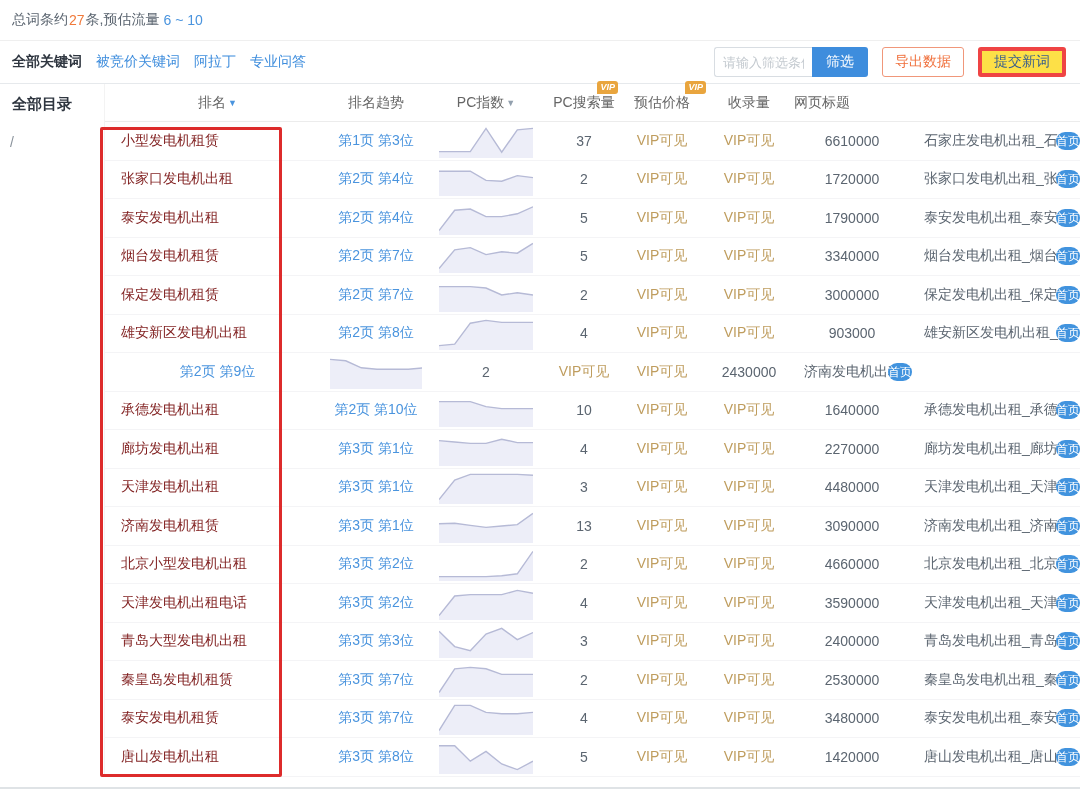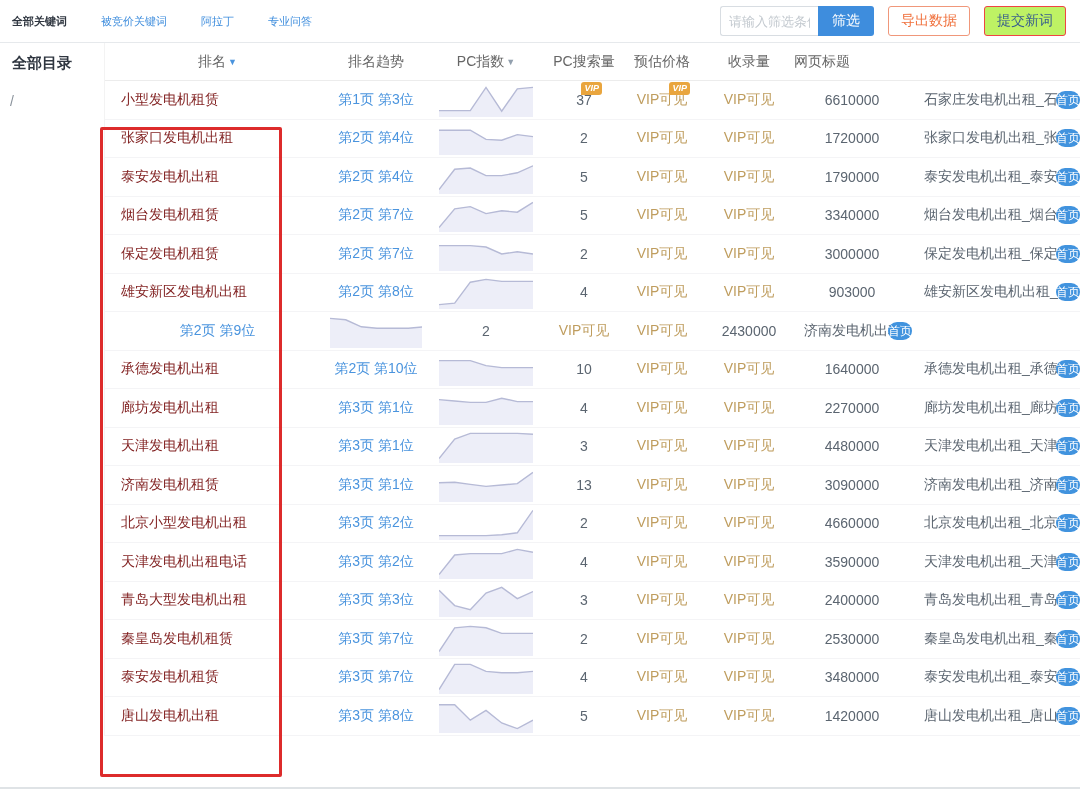--- a/index.html
+++ b/index.html
@@ -9,54 +9,54 @@
 
   
   .summary-bar { height:41px; display:flex; align-items:center; padding-left:12px;
     border-bottom:1px solid #efefef; font-size:14px; color:#5b6570; }
   .summary-bar .count { color:#f0793a; margin:0 1px; }
   .summary-bar .range { color:#4a94de; margin-left:4px; }
 
   
   .tab-bar { height:43px; display:flex; align-items:center; justify-content:space-between;
     border-bottom:1px solid #e6e9ec; padding:0 14px 0 12px; }
-  .tabs { display:flex; align-items:center; gap:34px; font-size:11px;font-family:Liberation Mono, monospace; }
+  .tabs { display:flex; align-items:center; gap:14px; font-size:14px;font-family:Liberation Mono, monospace; }
   .tab { color:#3e8ddd; cursor:pointer; }
   .tab.active { color:#2f3640; font-weight:bold; }
   .toolbar { display:flex; align-items:center; gap:14px; }
   .filter-group { display:flex; }
   .filter-input { width:98px; height:30px; border:1px solid #d8dde2; border-right:none;
     border-radius:3px 0 0 3px; padding:0 8px; font-size:13px; color:#333; outline:none; }
   .filter-input::placeholder { color:#c3c9cf; }
   .filter-btn { height:30px; padding:0 14px; background:#3e8ddd; color:#fff; border:none;
     border-radius:0 3px 3px 0; font-size:14px; cursor:pointer; }
   .export-btn { height:30px; padding:0 12px; background:#fff; color:#f0703c;
     border:1px solid #f0977a; border-radius:3px; font-size:14px; cursor:pointer;text-align:right; }
-  .submit-btn { height:30px; padding:0 12px; background:#bef264; color:#3a5f8d;
-    border:1px solid #ef4444; border-radius:3px; font-size:14px; cursor:pointer; }
+  .submit-btn { height:30px; padding:0 12px; background:#fde047; color:#3a5f8d;
+    border:4px solid #ef4444; border-radius:3px; font-size:14px; cursor:pointer; }
 
   
   .main { display:flex; }
   .sidebar { width:105px; flex:0 0 105px; border-right:1px solid #f3f3f3; }
   .sidebar-title { font-size:15px; font-weight:bold; color:#2f3640; padding:11px 0 0 12px; height:38px; }
   .sidebar-item { font-size:14px; color:#8a929b; padding:12px 0 0 10px; }
 
   .table { flex:1; }
   .grid-row { display:grid;
     grid-template-columns:225px 92px 128px 68px 88px 86px 120px 1fr; align-items:center; }
   .thead { height:38px; border-bottom:1px solid #ececec; font-size:14px; color:#666; }
   .th { text-align:center; position:relative; }
   .th.left { text-align:left; padding-left:16px; }
   .th.title-h { text-align:left; padding-left:2px; }
   .sort-arrow { font-size:9px; margin-left:2px; vertical-align:1px; }
   .sort-blue { color:#4a94de; }
   .sort-gray { color:#93a0ae; }
-  .vip-badge { position:absolute; top:-13px; right:16px; background:#e9a53e; color:#fff;
+  .vip-badge { position:absolute; top:-13px; right:0px; background:#e9a53e; color:#fff;
     font-size:9px; font-weight:bold; font-style:italic; line-height:1; padding:2px 3px;
-    border-radius:3px 3px 3px 0;margin-top:42px; }
+    border-radius:3px 3px 3px 0; }
 
   .trow { height:38.5px; border-bottom:1px solid #f4f4f6; font-size:14px; color:#5b6570; }
   .td { text-align:center; overflow:hidden; white-space:nowrap; }
   .td-keyword { text-align:left; padding-left:16px; color:#7f1d1d; }
   .td-rank { color:#4a94de; cursor:pointer; }
   .td-trend { display:flex; justify-content:center; align-items:center; }
   .td-vip { color:#bf9d5e; cursor:pointer; }
   .td-title { display:flex; align-items:center; padding-left:12px; color:#5b6570; }
   .title-text { flex:1; overflow:hidden; white-space:nowrap; }
   .home-badge { flex:0 0 auto; background:#4193de; color:#fff; font-size:12px;
@@ -66,20 +66,26 @@
   .red-box { position:absolute; left:100px; top:127px; width:182px; height:650px;
     border:3px solid #dd2b2b; border-radius:2px; pointer-events:none; }
 
   .bottom-line { position:absolute; left:0; bottom:1px; width:100%; height:2px; background:#dfe3e6; }
 </style>
 </head>
 <body>
 
 <div class="page">
 
+  <div class="summary-bar">
+    <span>总词条约</span>
+      <span class="count">27</span>
+      <span>条,预估流量</span>
+      <span class="range">6 ~ 10</span>
+  </div>
 
   <div class="tab-bar">
     <div class="tabs">
       <span class="tab active">全部关键词</span>
       <span class="tab">被竞价关键词</span>
       <span class="tab">阿拉丁</span>
       <span class="tab">专业问答</span>
     </div>
     <div class="toolbar">
       <div class="filter-group">

